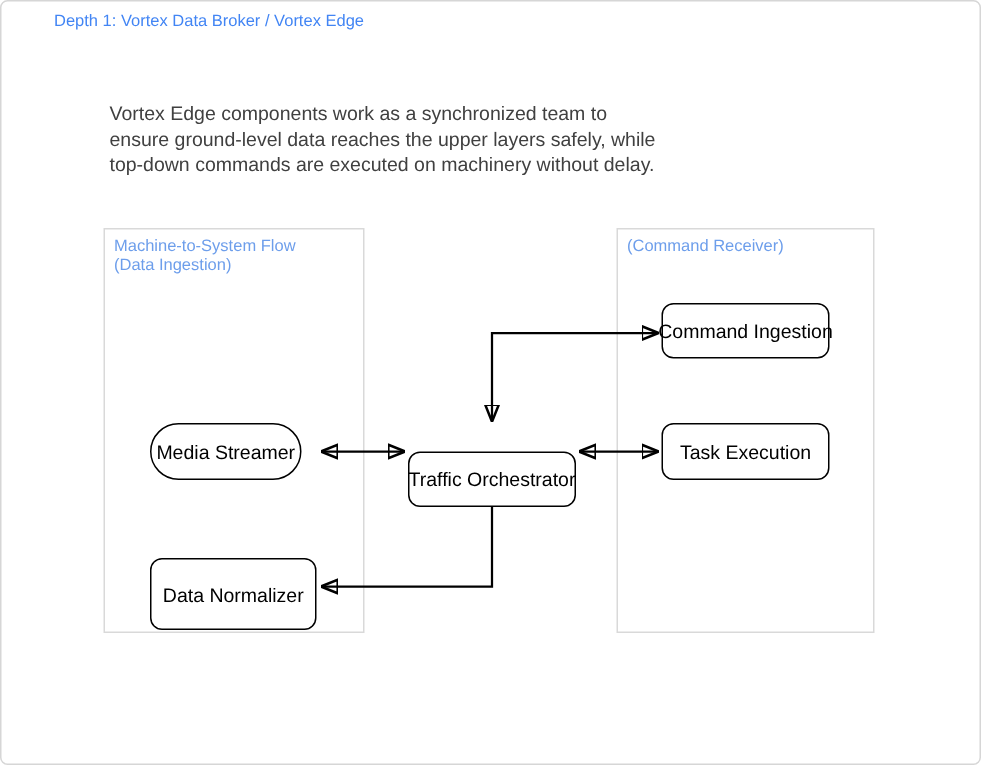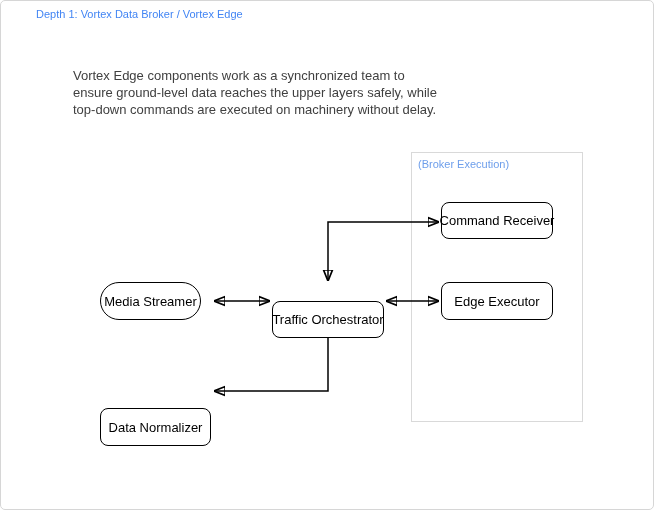--- a/index.html
+++ b/index.html
@@ -30,43 +30,49 @@
     position: absolute; left: 6px; top: 5px;
     font-size: 11px; line-height: 13px; color: #6d9eeb;
   }
   .node {
     position: absolute; background: #ffffff;
     border: 1.5px solid #000000; border-radius: 8px;
     display: flex; align-items: center; justify-content: center;
     font-size: 13px; color: #000000; white-space: nowrap;
   }
   .node-media-streamer       { left: 99px;  top: 281px; width: 101px; height: 38px; border-radius: 19px; }
-  .node-data-normalizer      { left: 99px;  top: 371px; width: 111px; height: 38px; margin-top: 36px; }
+  .node-data-normalizer      { left: 99px;  top: 371px; width: 111px; height: 48px; }
   .node-traffic-orchestrator { left: 271px; top: 300px; width: 112px; height: 37px; }
   .node-command-receiver     { left: 440px; top: 201px; width: 112px; height: 37px; }
   .node-task-executor        { left: 440px; top: 281px; width: 112px; height: 38px; }
   svg.edges {
     position: absolute; left: 0; top: 0; width: 654px; height: 510px;
     pointer-events: none;
   }
   svg.edges path { stroke: #000000; stroke-width: 1.5; fill: none; }
 </style>
 </head>
 <body>
 
 <div class="card">
 
   <div class="breadcrumb">Depth 1: Vortex Data Broker / Vortex Edge</div>
 
   <div class="description">Vortex Edge components work as a synchronized team to ensure ground-level data reaches the upper layers safely, while top-down commands are executed on machinery without delay.</div>
 
+  <div class="group group-left">
+    <div class="group-label">
+      <div>Machine-to-System Flow</div>
+      <div>(Data Ingestion)</div>
+    </div>
+  </div>
 
   <div class="group group-right">
     <div class="group-label">
-      <div>(Broker Execution)</div>
+      <div>(Command Receiver)</div>
     </div>
   </div>
 
   <svg class="edges" viewBox="0 0 654 510" xmlns="http://www.w3.org/2000/svg">
     <defs>
       <marker id="arrow" viewBox="0 0 10 10" refX="9" refY="5" markerWidth="7.5" markerHeight="7.5" orient="auto-start-reverse">
         <path d="M 0 1 L 10 5 L 0 9 z" fill="#000000" stroke="none"></path>
       </marker>
     </defs>
     <path d="M 214 300 L 268 300" marker-start="url(#arrow)" marker-end="url(#arrow)"></path>
@@ -81,20 +87,20 @@
 
   <div class="node node-data-normalizer">
     <span>Data Normalizer</span>
   </div>
 
   <div class="node node-traffic-orchestrator">
     <span>Traffic Orchestrator</span>
   </div>
 
   <div class="node node-command-receiver">
-    <span>Command Receiver</span>
+    <span>Command Ingestion</span>
   </div>
 
   <div class="node node-task-executor">
-    <span>Edge Executor</span>
+    <span>Task Execution</span>
   </div>
 
 </div>
 
 </body></html>

